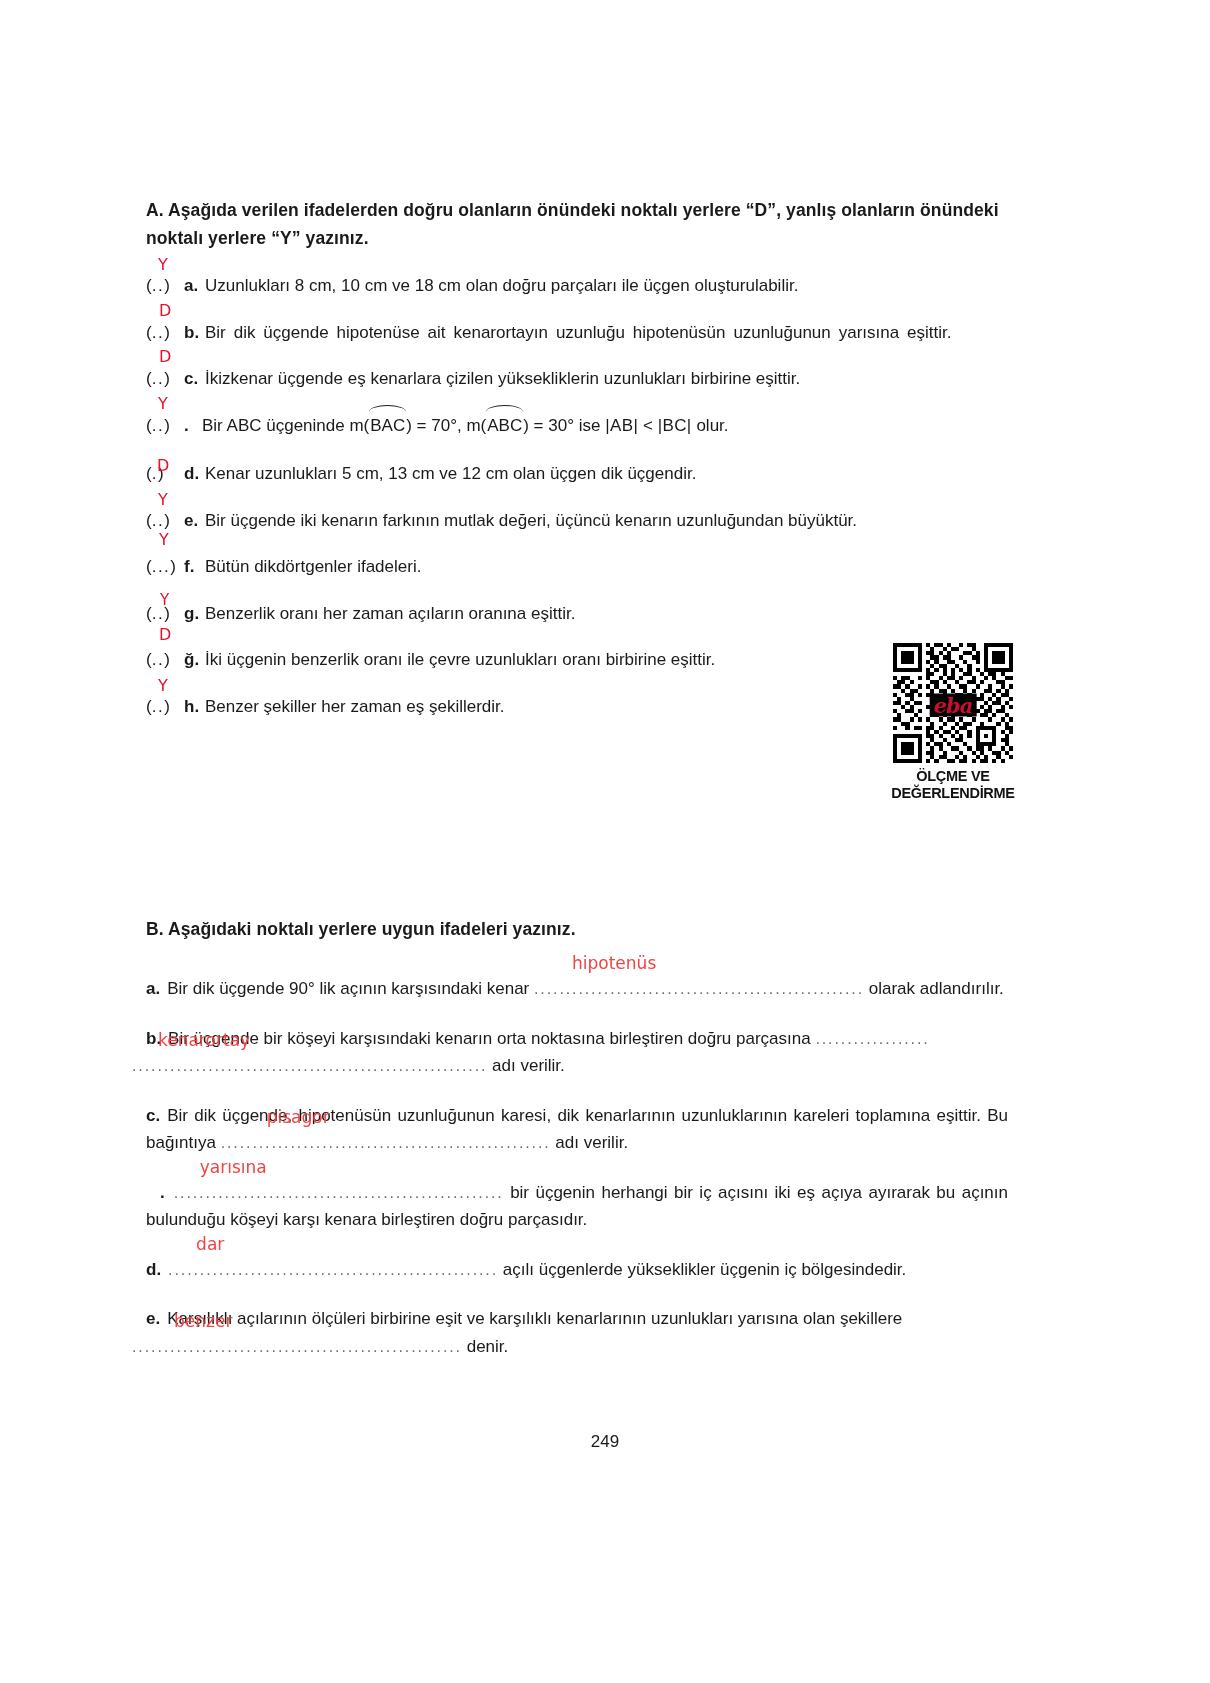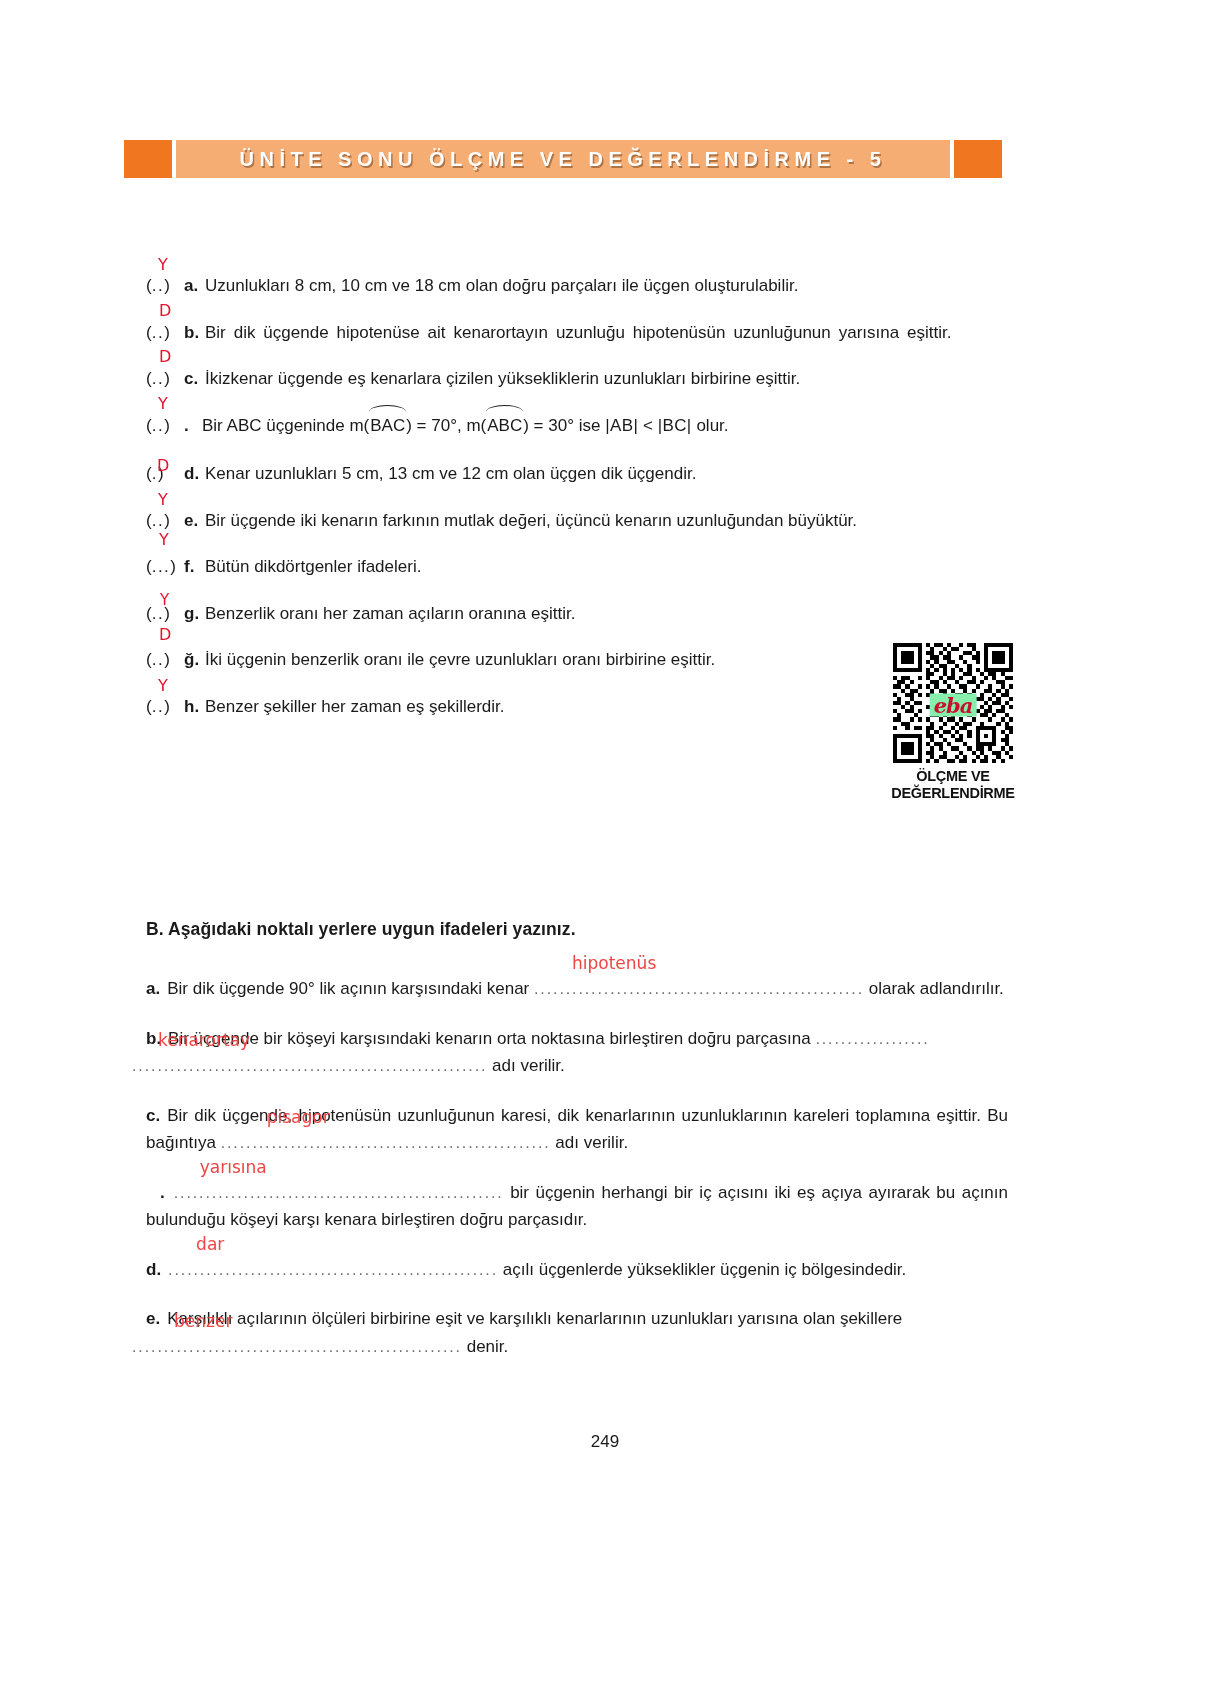--- a/index.html
+++ b/index.html
@@ -131,21 +131,21 @@
     margin: 0 auto;
     position: relative;
     background: #ffffff;
   }
   .qr-canvas svg { display: block; }
   .qr-logo {
     position: absolute;
     left: 50%;
     top: 52%;
     transform: translate(-50%, -50%);
-    background: #86efac;
+    background: #000000;
     padding: 1px 4px;
     color: #c8102e;
     font-family: "DejaVu Serif", serif;
     font-style: italic;
     font-weight: bold;
     font-size: 21px;
     line-height: 1;
     letter-spacing: -1px;
   }
   .qr-caption {
@@ -210,28 +210,22 @@
     text-align: center;
     font-size: 17px;
     color: #1a1a1a;
   }
 </style>
 </head>
 <body>
 
 <div class="page">
 
-  <div class="banner">
-    <div class="banner-cap left"></div>
-    <div class="banner-bar">
-      <span class="banner-title">ÜNİTE SONU ÖLÇME VE DEĞERLENDİRME - 5</span>
-    </div>
-    <div class="banner-cap right"></div>
-  </div>
-
+
+  <div class="prompt" style="left:146px; top:196px; width:862px;">A. Aşağıda verilen ifadelerden doğru olanların önündeki noktalı yerlere “D”, yanlış olanların önündeki noktalı yerlere “Y” yazınız.</div>
 
   <div class="a-list">
 
     <div class="a-item">
       <span class="marker">(<span style="letter-spacing:1.5px">..</span>)<span class="ans" style="top:-15px; left:12px;">Y</span></span><span class="lbl">a.</span><span class="txt">Uzunlukları 8 cm, 10 cm ve 18 cm olan doğru parçaları ile üçgen oluşturulabilir.</span>
     </div>
 
     <div class="a-item">
       <span class="marker">(<span style="letter-spacing:1.5px">..</span>)<span class="ans" style="top:-16px; left:13px;">D</span></span><span class="lbl">b.</span><span class="txt" style="word-spacing:3.2px;">Bir dik üçgende hipotenüse ait kenarortayın uzunluğu hipotenüsün uzunluğunun yarısına eşittir.</span>
     </div>

